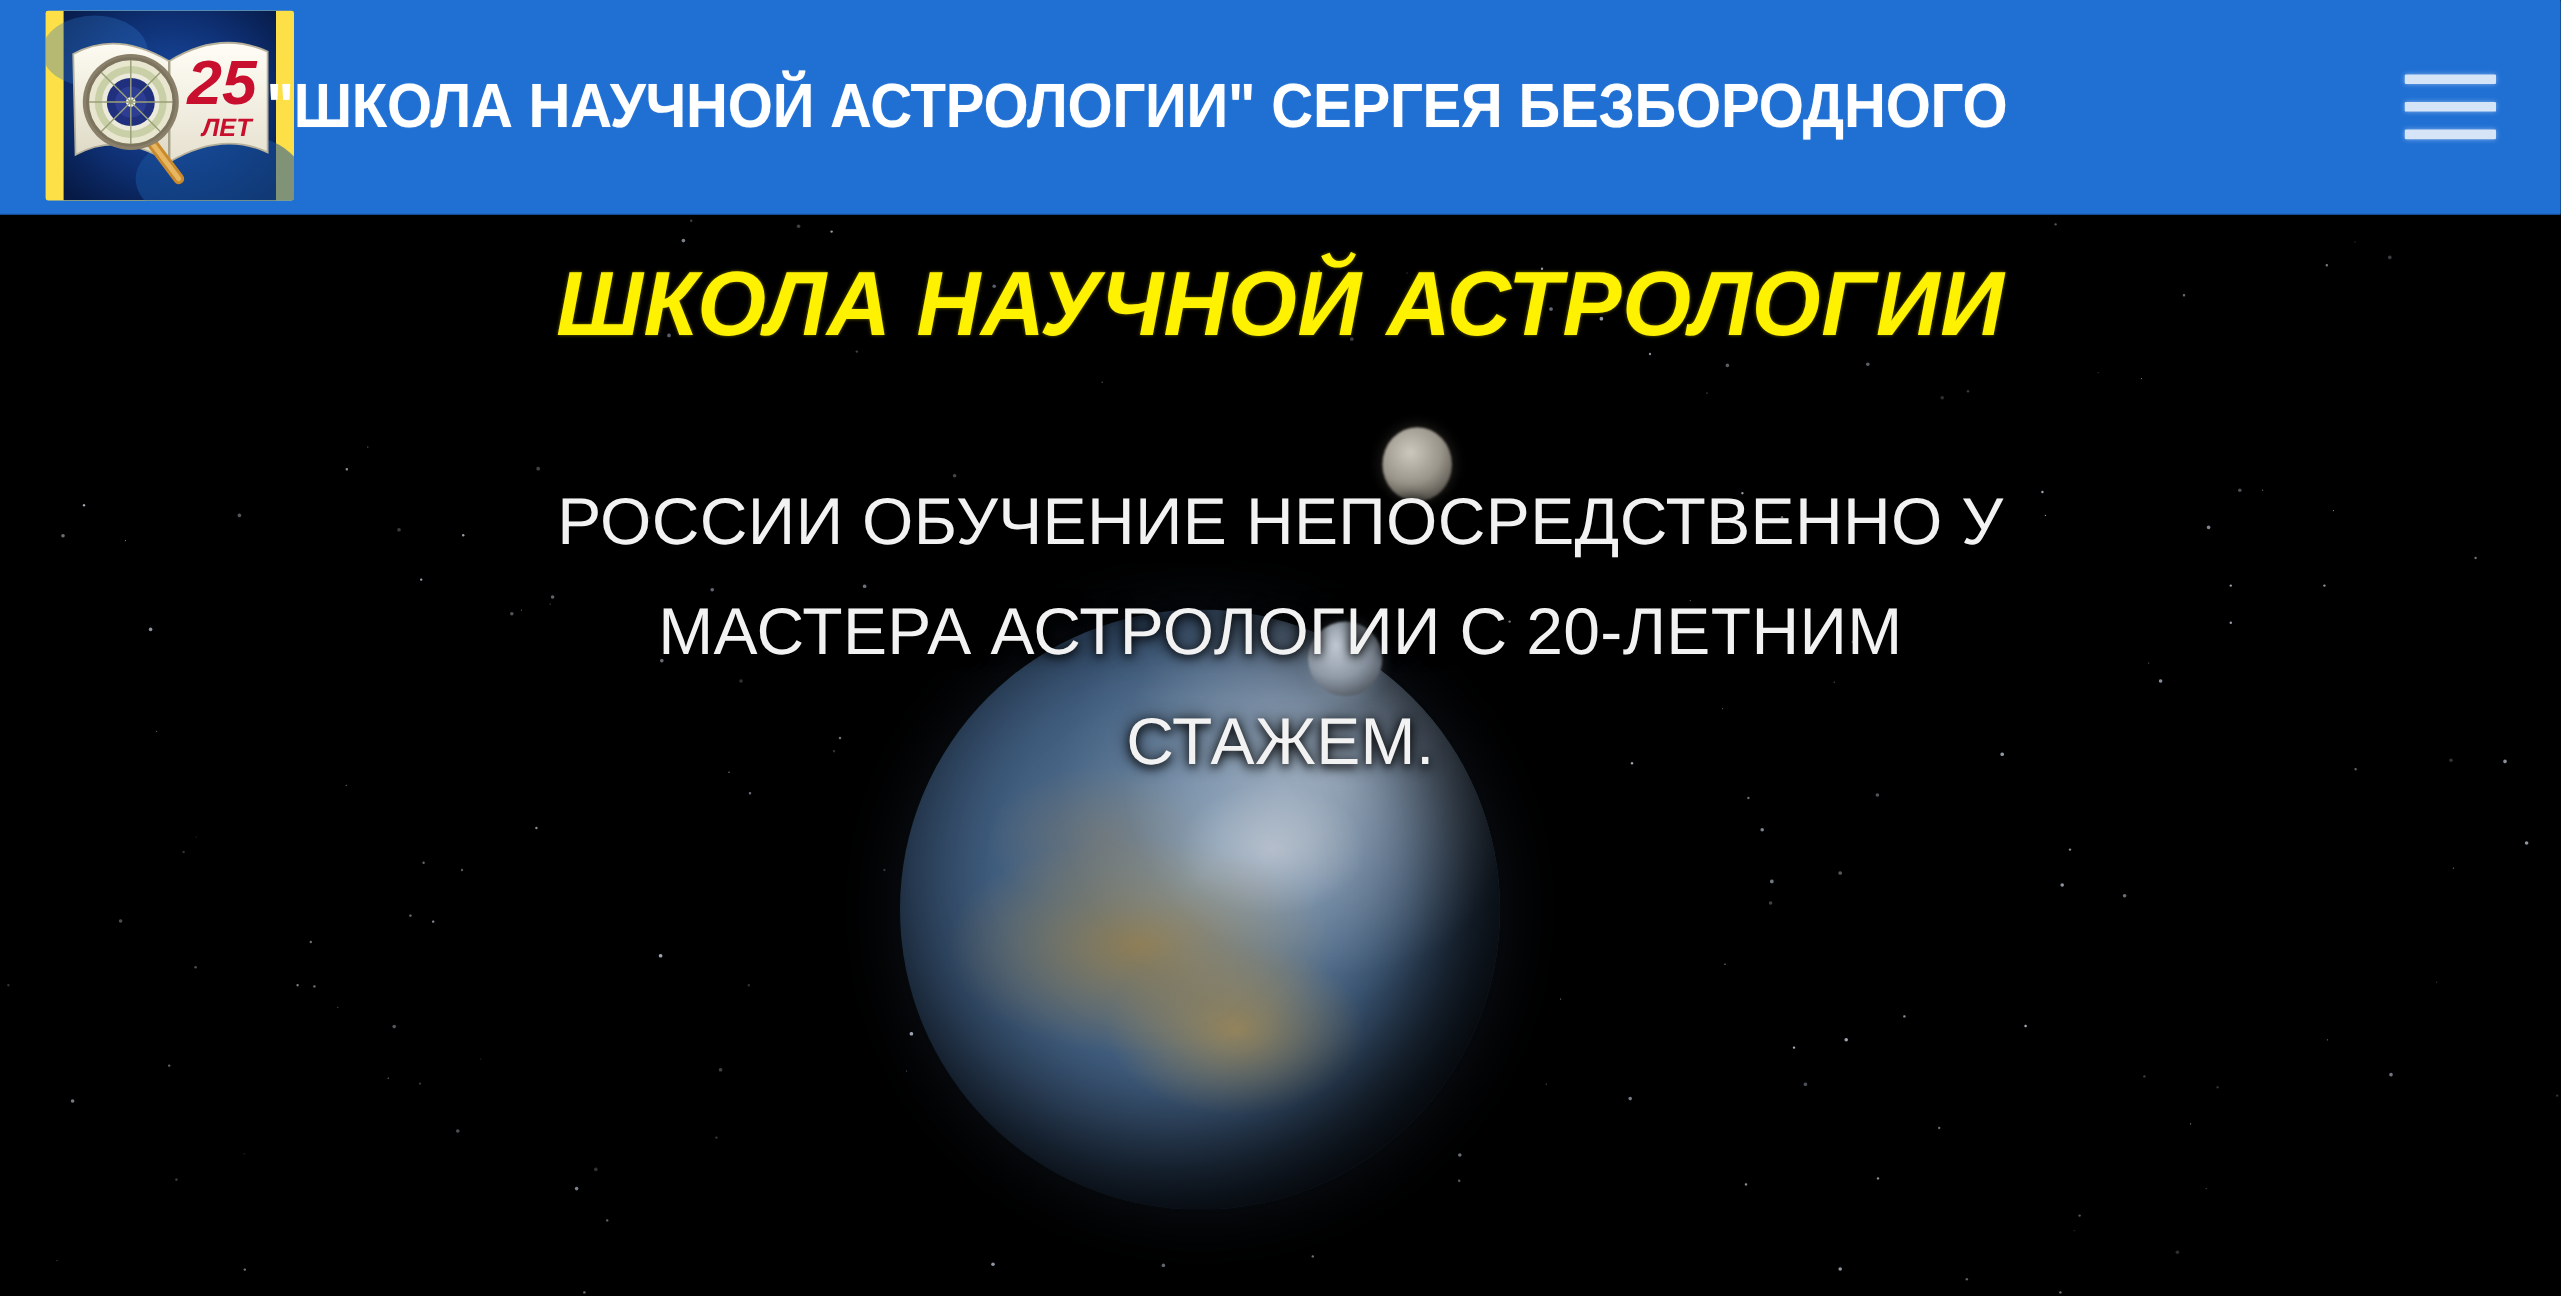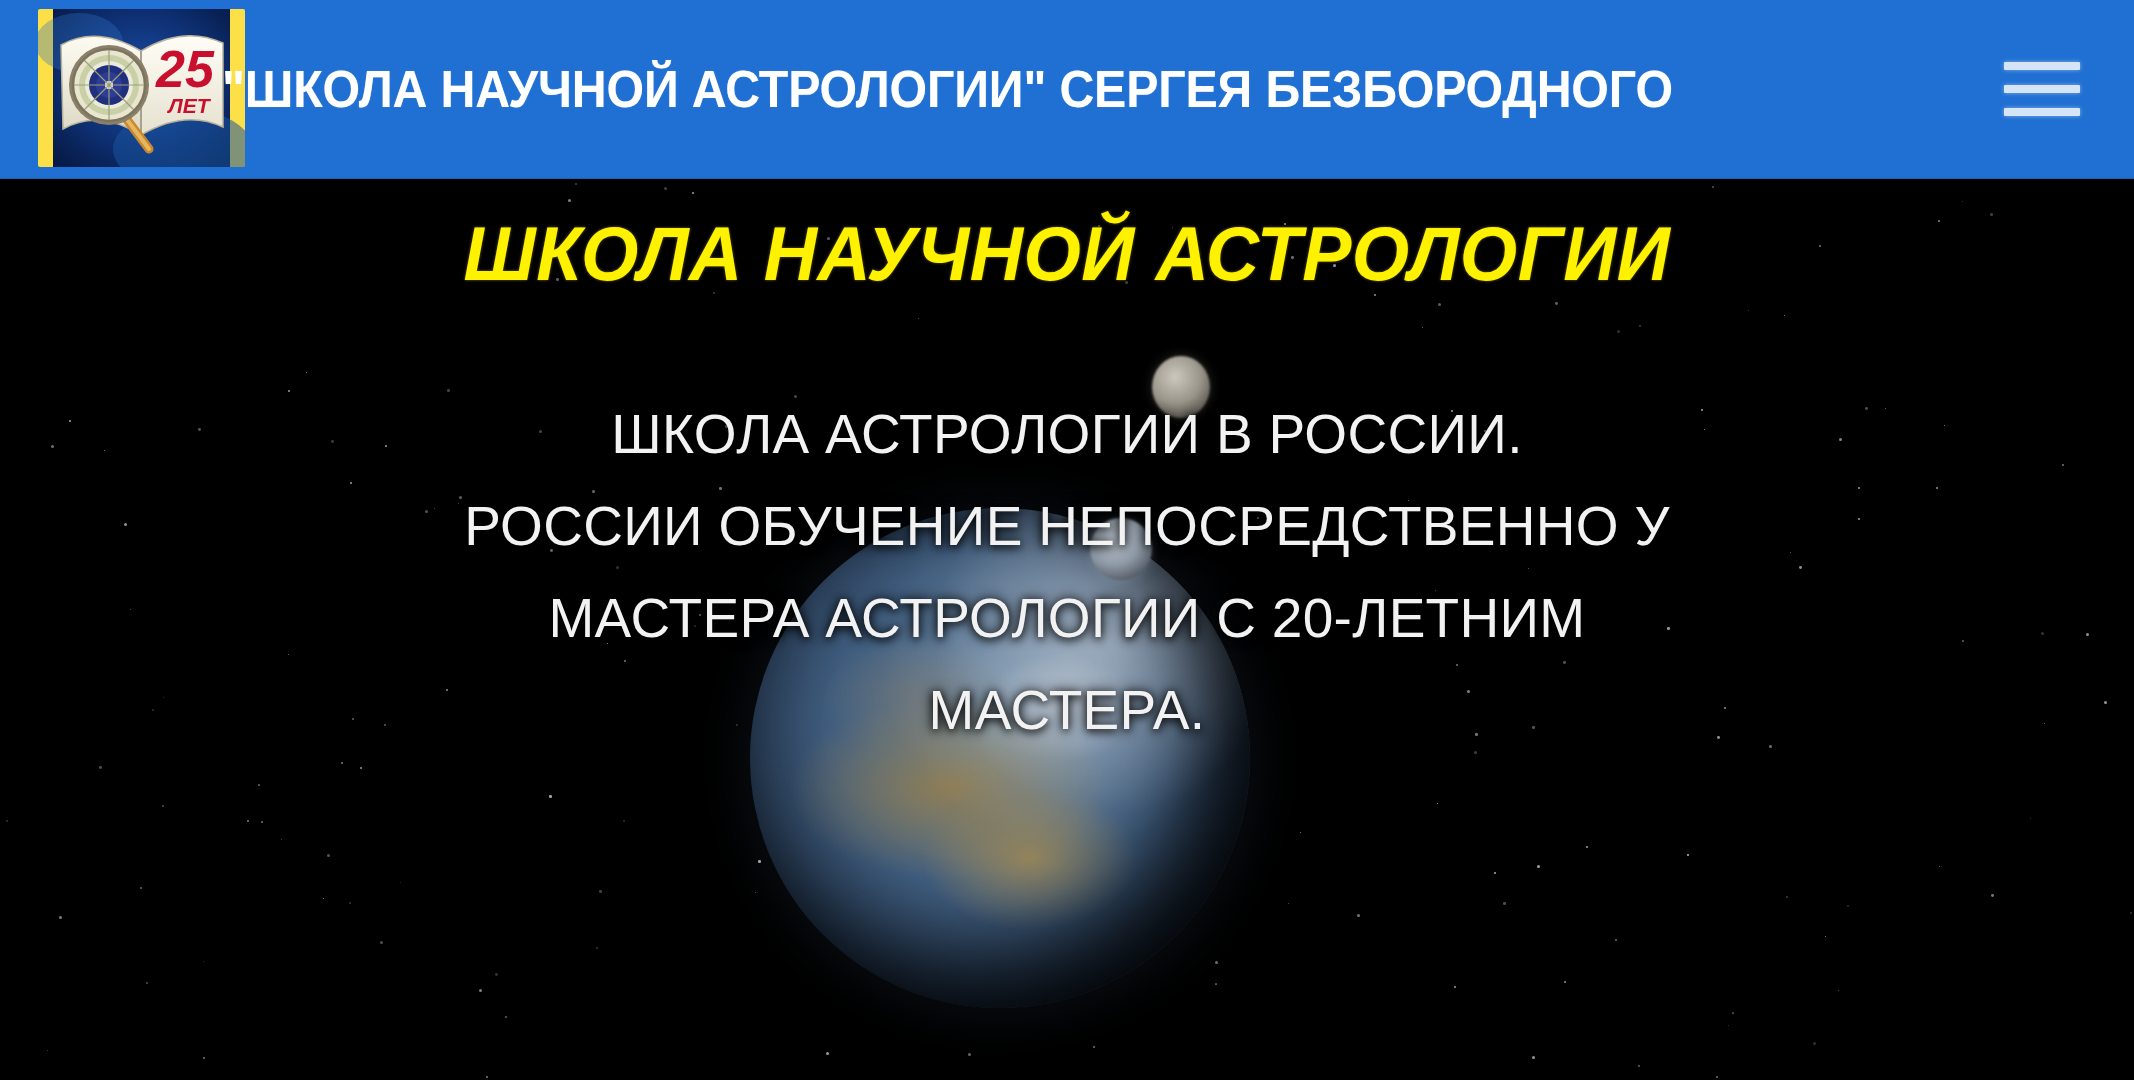--- a/index.html
+++ b/index.html
@@ -426,22 +426,21 @@
         <i style="left: 575px; top: 5px; width: 2.2px; height: 2.2px; opacity: 0.3;"></i>
       </div>
 
     <div id="earth"></div>
     <div class="moon" id="moon-upper"></div>
     <div class="moon" id="moon-lower"></div>
 
     <div id="hero-content">
       <h2 id="hero-heading">ШКОЛА НАУЧНОЙ АСТРОЛОГИИ</h2>
       <div id="hero-lines">
-          <span class="hero-line">ШКОЛА АСТРОЛОГИИ В РОССИИ.</span>
           <span class="hero-line">РОССИИ ОБУЧЕНИЕ НЕПОСРЕДСТВЕННО У</span>
           <span class="hero-line">МАСТЕРА АСТРОЛОГИИ С 20-ЛЕТНИМ</span>
-          <span class="hero-line">МАСТЕРА.</span>
+          <span class="hero-line">СТАЖЕМ.</span>
         </div>
     </div>
 
   </section>
 
 </div>
 
 </body></html>

